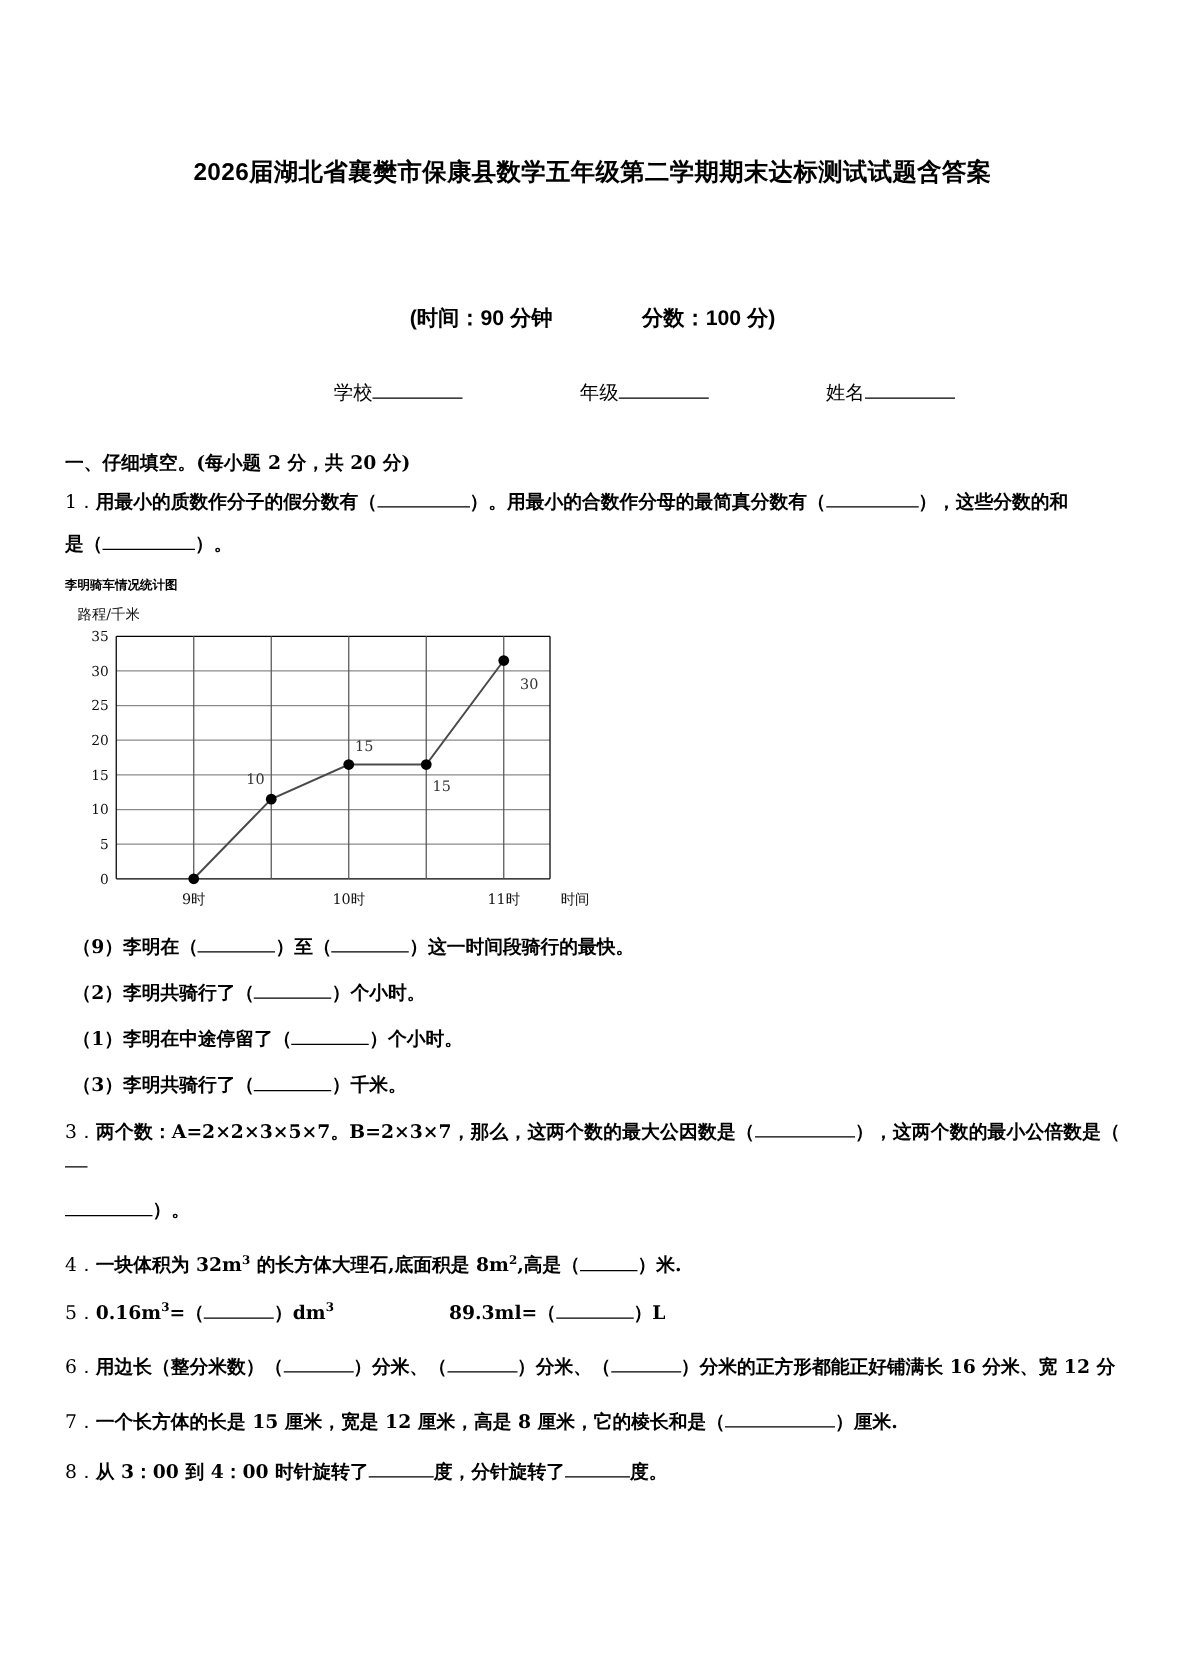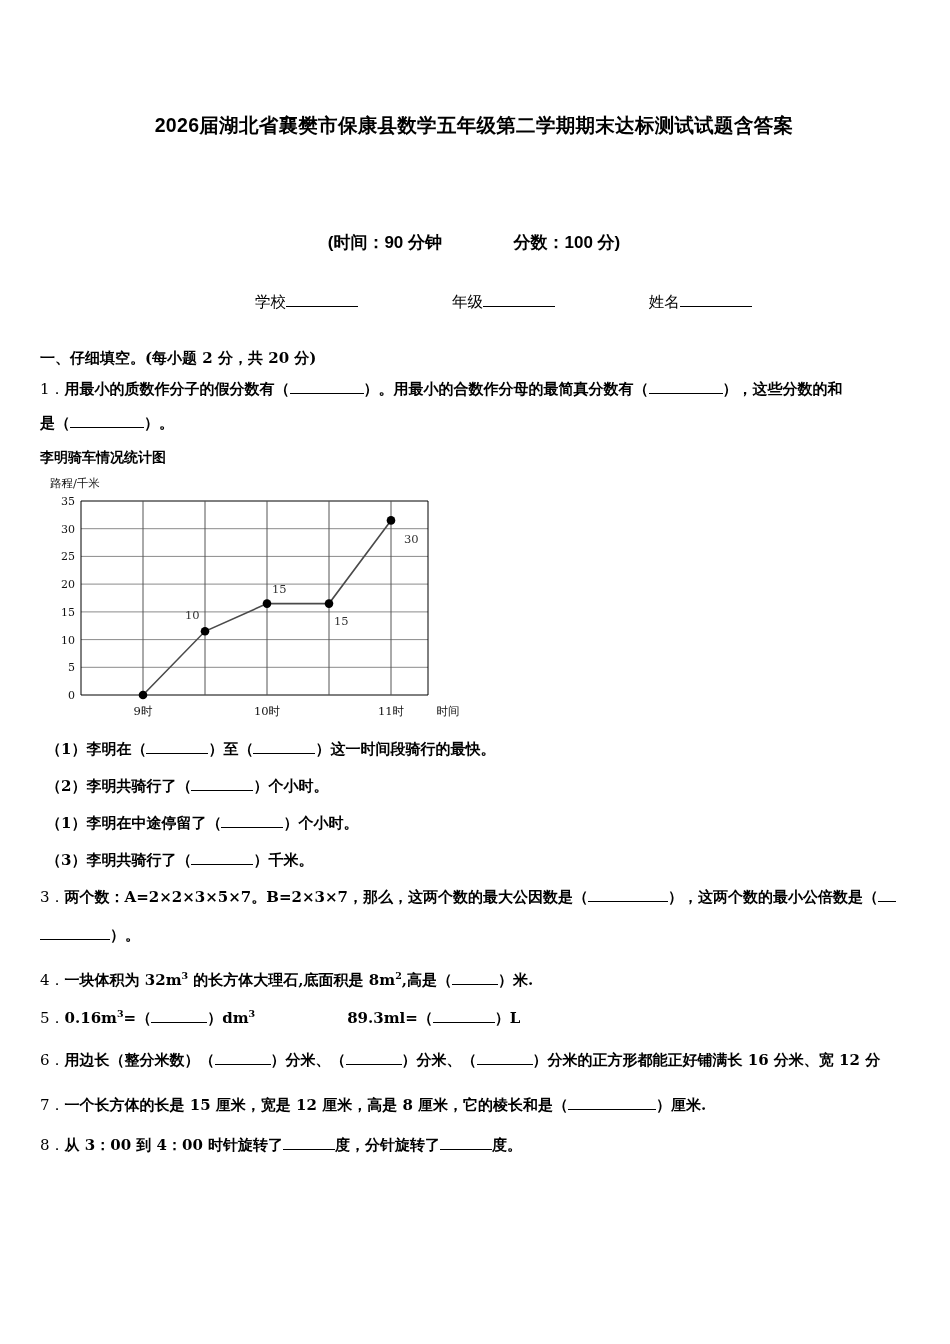--- a/index.html
+++ b/index.html
@@ -8,21 +8,21 @@
     background:#ffffff;
     font-family:"DejaVu Serif", serif;
     color:#000000;
     -webkit-font-smoothing:antialiased;
   }
   .page{
     width:948px;
     min-height:1344px;
     position:relative;
     box-sizing:border-box;
-    padding:0;
+    padding:12px;
   }
   .doc-title{
     text-align:center;
     font-family:"Liberation Sans", sans-serif;
     font-weight:bold;
     font-size:19.5px;
     letter-spacing:0.3px;
     margin:0;
     padding-top:112px;
     color:#000;
@@ -72,21 +72,21 @@
   .q .num{font-family:"DejaVu Serif", serif; font-weight:normal;}
   .sub-q{
     font-size:15px;
     font-family:"DejaVu Serif", serif;
     font-weight:bold;
     line-height:1.6;
     margin:0 0 13px 0;
     padding-left:6px;
   }
   .chart-caption{
-    font-size:14px;
+    font-size:10px;
     font-weight:bold;
     font-family:"DejaVu Serif", serif;
     margin:14px 0 6px 0;
   }
   sup{font-size:9.5px; vertical-align:super;}
 
   
   .chart-box{
     position:relative;
     width:430px;
@@ -188,21 +188,21 @@
         <g font-family="DejaVu Serif, serif" font-size="11.5" fill="#333">
           <text x="137" y="146">10</text>
           <text x="224" y="120">15</text>
           <text x="286" y="152">15</text>
           <text x="356" y="70">30</text>
         </g>
       </svg>
     </div>
 
     <div class="sub-q">
-      <span>（1）李明在（</span><span class="blank-u" style="width:62px"></span><span>）至（</span><span class="blank-u" style="width:62px"></span><span>）这一时间段骑行的最快。</span>
+      <span>（9）李明在（</span><span class="blank-u" style="width:62px"></span><span>）至（</span><span class="blank-u" style="width:62px"></span><span>）这一时间段骑行的最快。</span>
     </div>
     <div class="sub-q">
       <span>（2）李明共骑行了（</span><span class="blank-u" style="width:62px"></span><span>）个小时。</span>
     </div>
     <div class="sub-q">
       <span>（1）李明在中途停留了（</span><span class="blank-u" style="width:62px"></span><span>）个小时。</span>
     </div>
     <div class="sub-q">
       <span>（3）李明共骑行了（</span><span class="blank-u" style="width:62px"></span><span>）千米。</span>
     </div>

